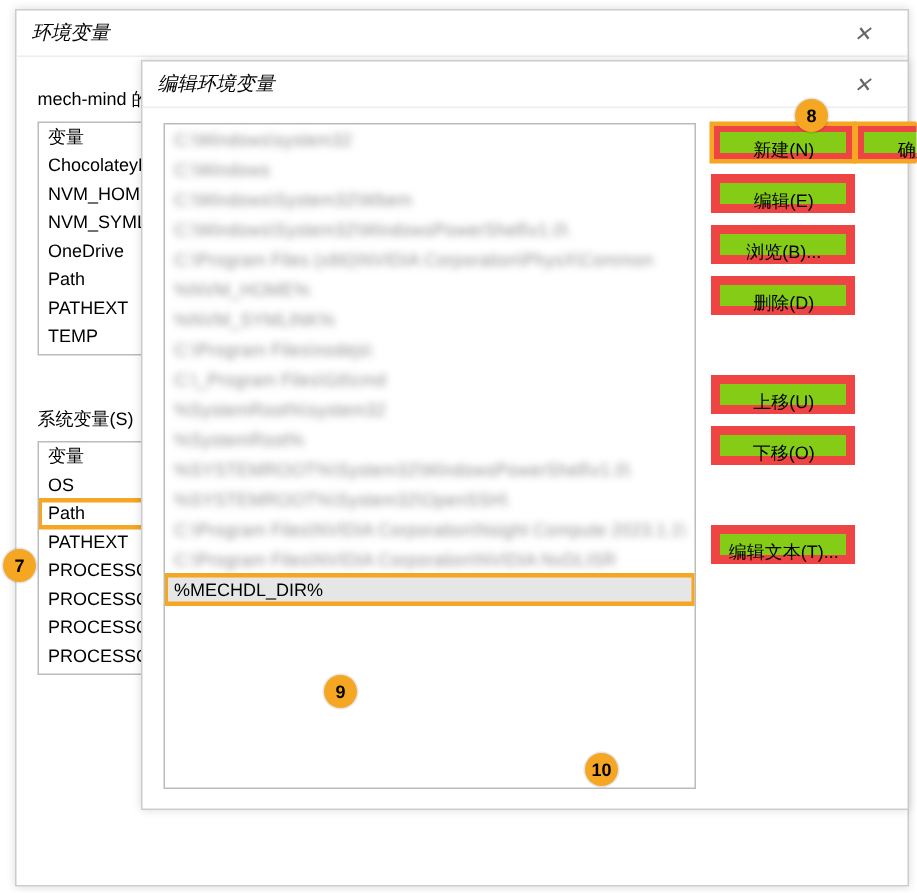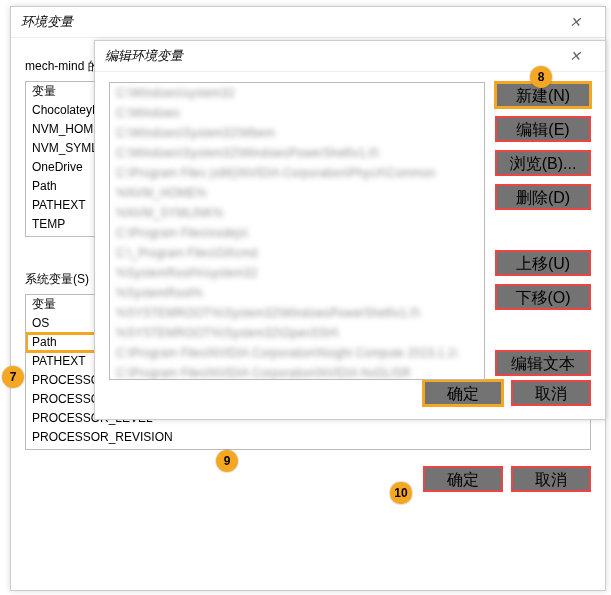--- a/index.html
+++ b/index.html
@@ -10,25 +10,25 @@
   .close-x { width: 40px; text-align: center; font-size: 14px; color: #666; }
 
   .outer { left: 10px; top: 6px; width: 596px; height: 585px; }
   .outer-body { padding: 14px; }
   .section-label { font-size: 12px; margin: 6px 0; }
   .list-box { border: 1px solid #bbb; height: 156px; overflow: hidden; font-size: 12px; }
   .list-box .row { padding: 1px 6px; line-height: 17px; white-space: nowrap; }
   .list-box .hdr { font-weight: 400; }
   .gap { height: 28px; }
   .btn-row { display: flex; justify-content: flex-end; gap: 8px; margin-top: 16px; }
-  .btn { min-width: 80px; height: 26px; font-size: 16px; border: 2px solid #ef4444; background: #737373; text-align: center; line-height: 24px; }
+  .btn { min-width: 80px; height: 26px; font-size: 12px; border: 6px solid #ef4444; background: #84cc16; text-align: center; line-height: 24px; }
   .highlight-orange { outline: 3px solid #f5a623; outline-offset: -2px; }
 
-  .inner { left: 94px; top: 40px; width: 512px; height: 380px; }
-  .inner-body { padding: 10px 14px 14px 14px; display: flex; height: calc(100% - 30px); flex-direction: column; }
+  .inner { left: 94px; top: 40px; width: 512px; height: 500px; }
+  .inner-body { padding: 10px 14px 14px 14px; display: flex; height: calc(100% - 30px); flex-direction: row; }
   .inner-main { display: flex; gap: 10px; flex: 1; min-height: 0; }
   .path-list { flex: 1; border: 1px solid #bbb; overflow: hidden; font-size: 12px; position: relative; }
   .path-list .prow { padding: 1px 6px; line-height: 18px; white-space: nowrap; }
   .blurred { color: transparent; text-shadow: 0 0 5px rgba(80,80,80,0.6); user-select: none; }
   .selected-row { background: #e6e6e6; }
   .side-btns { width: 96px; display: flex; flex-direction: column; gap: 8px; }
   .side-btns .spacer { height: 24px; }
   .inner-btn-row { display: flex; justify-content: flex-end; gap: 8px; }
 
   .callout { position: absolute; width: 22px; height: 22px; border-radius: 50%; background: #f5a623; color: #000; font-size: 12px; font-weight: bold; display: flex; align-items: center; justify-content: center; z-index: 50; box-shadow: 0 0 0 1px rgba(0,0,0,0.1); }
@@ -114,13 +114,13 @@
     <div class="inner-btn-row">
       <div class="btn highlight-orange">确定</div>
       <div class="btn">取消</div>
     </div>
   </div>
 </div>
 
 <div class="callout" style="left:2px; top:366px;">7</div>
 <div class="callout" style="left:530px; top:66px;">8</div>
 <div class="callout" style="left:216px; top:450px;">9</div>
-<div class="callout" style="left:390px; top:482px;border-radius:10px;">10</div>
+<div class="callout" style="left:390px; top:502px;">10</div>
 
 </body></html>

